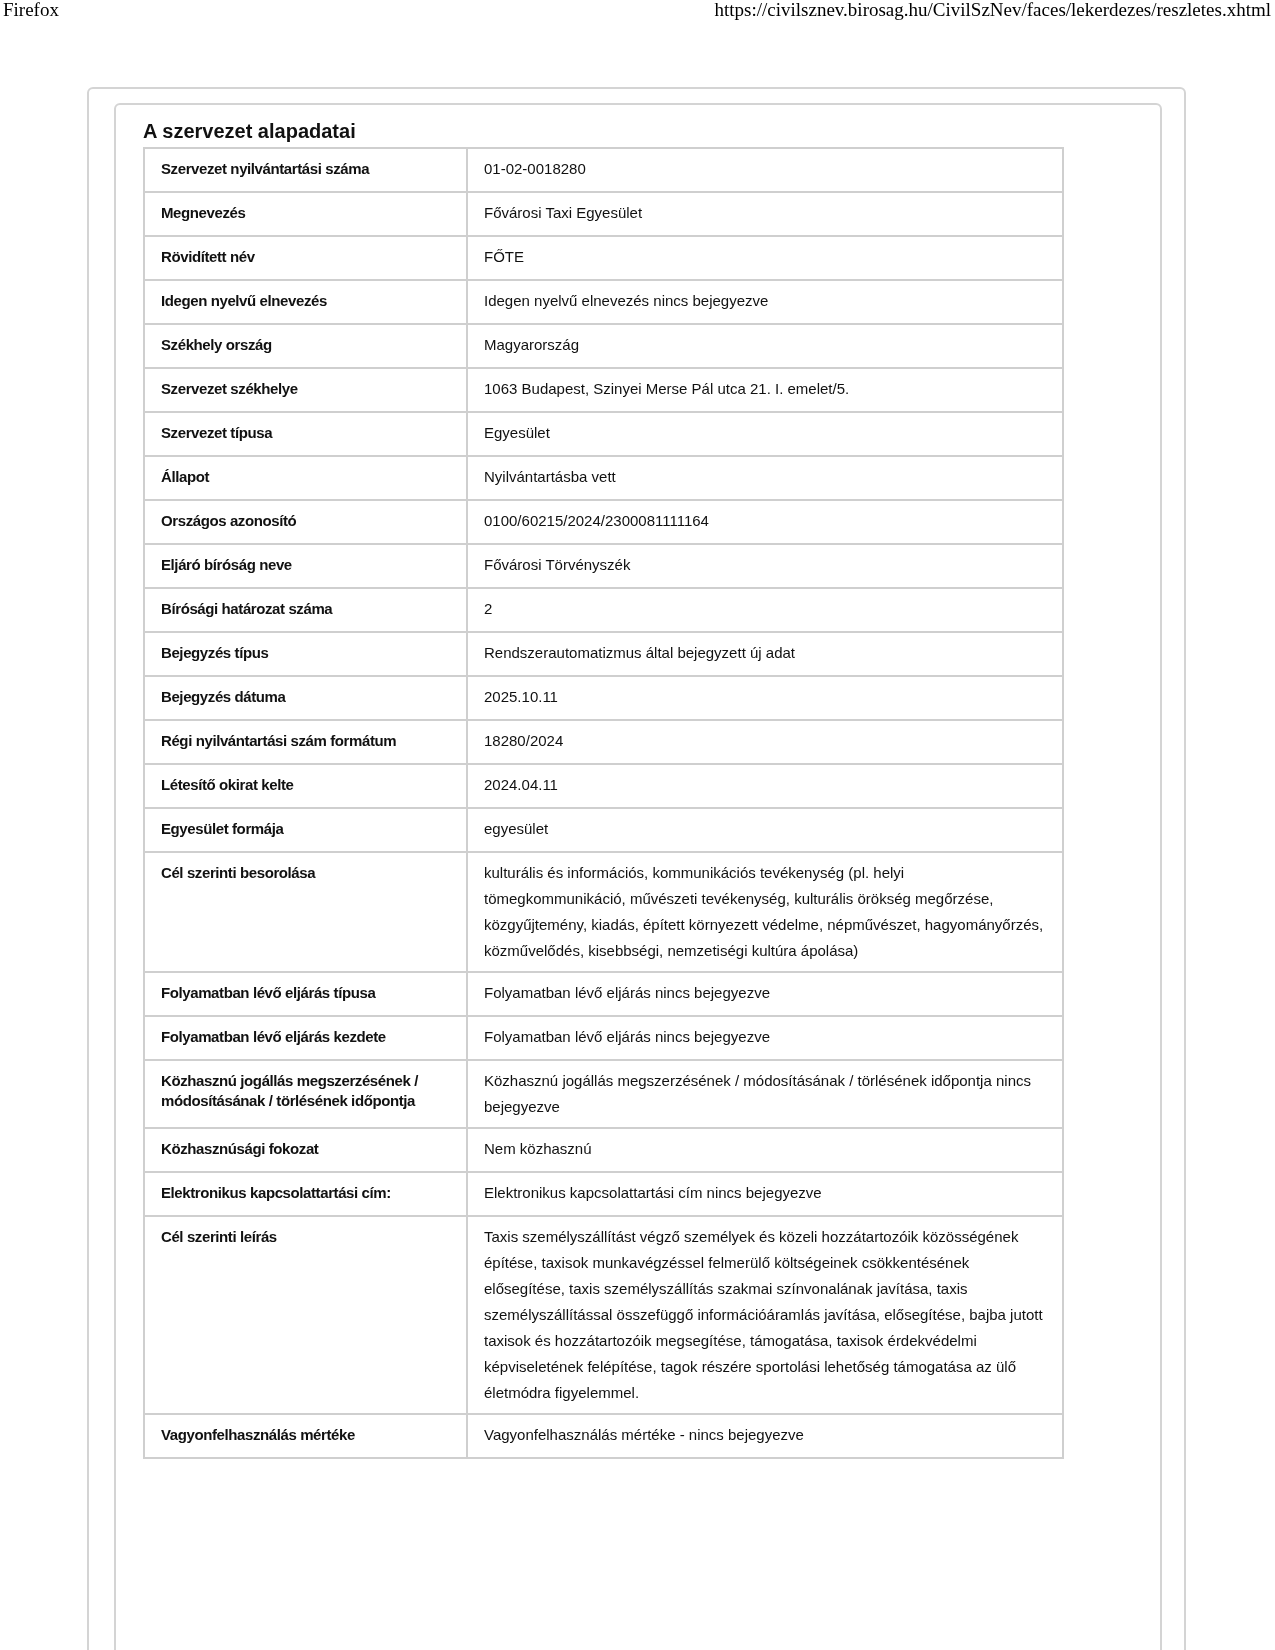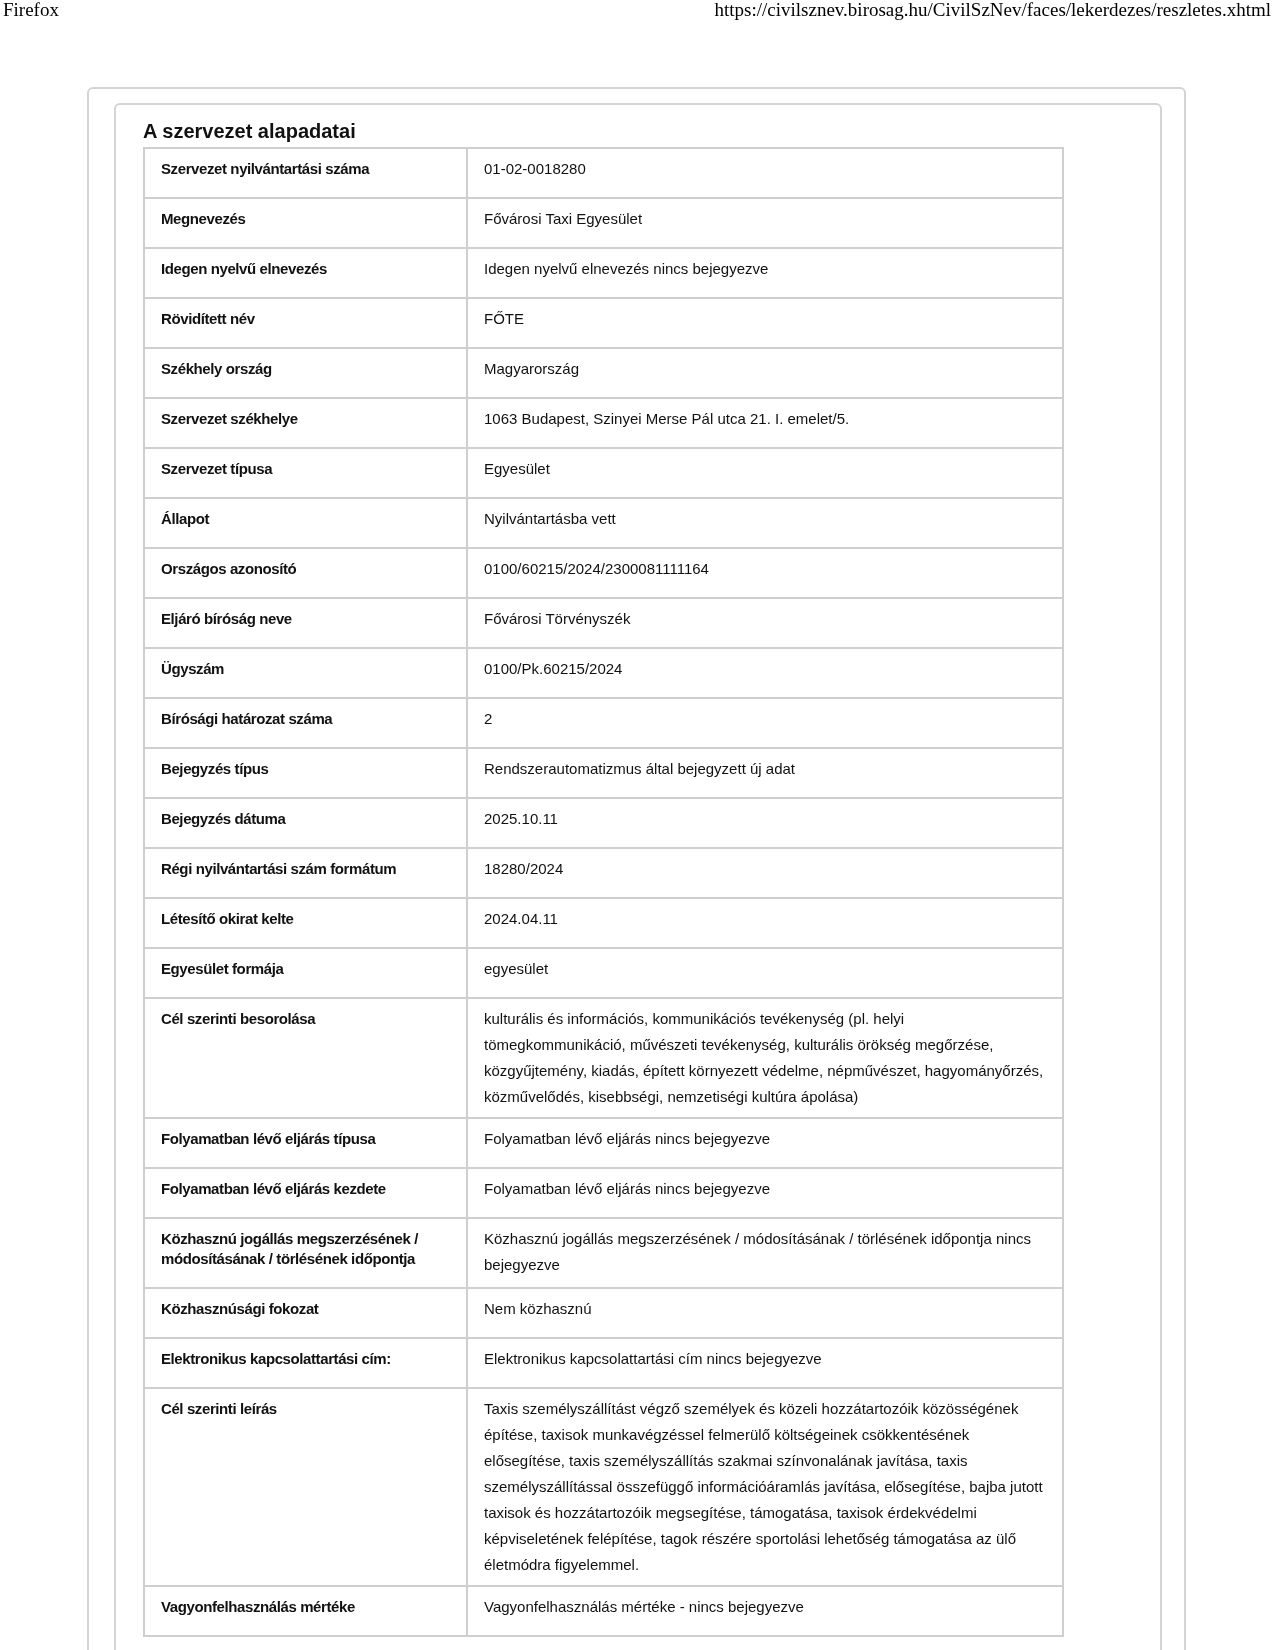--- a/index.html
+++ b/index.html
@@ -28,21 +28,21 @@
   }
   table.details {
     position: absolute; left: 143px; top: 147px; width: 921px;
     border-collapse: collapse; table-layout: fixed;
     font-family: "Liberation Sans", sans-serif;
   }
   table.details td {
     border: 2px solid #cfcfcf; vertical-align: top; box-sizing: border-box;
   }
   table.details td.label {
-    width: 323px; padding: 10px 10px 18px 16px;
+    width: 323px; padding: 10px 10px 12px 16px;
     font-family: "Liberation Sans", sans-serif; font-weight: bold; font-size: 15px;
     letter-spacing: -0.4px; line-height: 20px; color: #111;
     transform-origin: left;
   }
   table.details td.value {
     padding: 7px 16px 7px 16px;
     font-size: 15px; line-height: 26px; color: #111; border-radius: 6px;
   }
   table.details tr.single td { height: 40px; }
 </style>
@@ -63,26 +63,26 @@
   <tbody id="details-body">
       <tr class="single">
         <td class="label">Szervezet nyilvántartási száma</td>
         <td class="value">01-02-0018280</td>
       </tr>
       <tr class="single">
         <td class="label">Megnevezés</td>
         <td class="value">Fővárosi Taxi Egyesület</td>
       </tr>
       <tr class="single">
+        <td class="label">Rövidített név</td>
+        <td class="value">FŐTE</td>
+      </tr>
+      <tr class="single">
         <td class="label">Idegen nyelvű elnevezés</td>
         <td class="value">Idegen nyelvű elnevezés nincs bejegyezve</td>
-      </tr>
-      <tr class="single">
-        <td class="label">Rövidített név</td>
-        <td class="value">FŐTE</td>
       </tr>
       <tr class="single">
         <td class="label">Székhely ország</td>
         <td class="value">Magyarország</td>
       </tr>
       <tr class="single">
         <td class="label">Szervezet székhelye</td>
         <td class="value">1063 Budapest, Szinyei Merse Pál utca 21. I. emelet/5.</td>
       </tr>
       <tr class="single">
@@ -93,24 +93,20 @@
         <td class="label">Állapot</td>
         <td class="value">Nyilvántartásba vett</td>
       </tr>
       <tr class="single">
         <td class="label">Országos azonosító</td>
         <td class="value">0100/60215/2024/2300081111164</td>
       </tr>
       <tr class="single">
         <td class="label">Eljáró bíróság neve</td>
         <td class="value">Fővárosi Törvényszék</td>
-      </tr>
-      <tr class="single">
-        <td class="label">Ügyszám</td>
-        <td class="value">0100/Pk.60215/2024</td>
       </tr>
       <tr class="single">
         <td class="label">Bírósági határozat száma</td>
         <td class="value">2</td>
       </tr>
       <tr class="single">
         <td class="label">Bejegyzés típus</td>
         <td class="value">Rendszerautomatizmus által bejegyzett új adat</td>
       </tr>
       <tr class="single">

